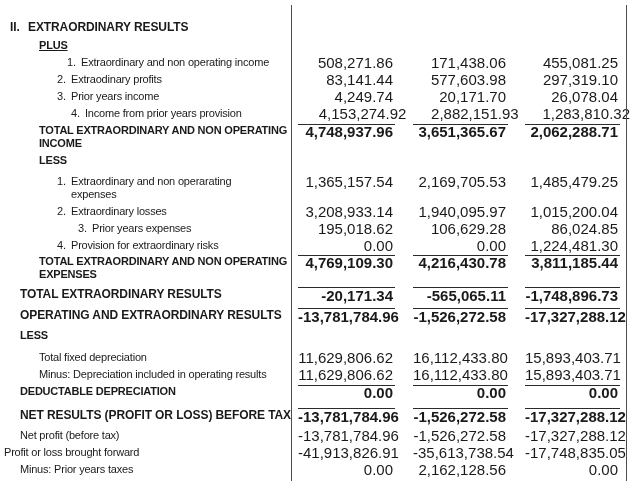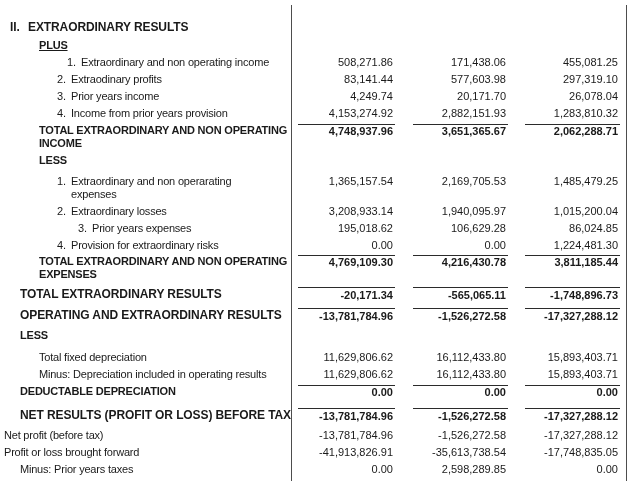--- a/index.html
+++ b/index.html
@@ -18,21 +18,21 @@
   .vline{position:absolute;top:0;bottom:0;width:1px;background:var(--divider);}
   .vline.left{left:291px;}
   .vline.right{left:626px;}
   .row{display:flex;align-items:flex-start;}
   .label{flex:0 0 291px;width:291px;box-sizing:border-box;overflow:hidden;}
   .tline{font-size:11px;line-height:13px;white-space:nowrap;letter-spacing:-0.2px;}
   .row.bold .tline{font-weight:bold;}
   .row.large .tline{font-size:12px;line-height:15px;letter-spacing:-0.1px;}
   .num{display:inline-block;width:14px;}
   .num.wide{width:18px;margin-top:15px;}
-  .val{box-sizing:border-box;font-size:11px;line-height:13px;text-align:right;white-space:nowrap;padding-right:2px;}
+  .val{box-sizing:border-box;font-size:15px;line-height:13px;text-align:right;white-space:nowrap;padding-right:2px;}
   .val.c0{margin-left:7px;width:97px;}
   .val.c1{margin-left:18px;width:95px;}
   .val.c2{margin-left:17px;width:95px;}
   .row.vbold .val{font-weight:bold;}
   .row.overline .val{border-top:1px solid var(--rule);}
   .row.large .val{line-height:15px;}
 </style>
 </head>
 <body>
 
@@ -68,21 +68,21 @@
       </div>
       <div class="row" style="margin-top: 4px;">
         <div class="label" style="padding-left: 57px;">
           <div class="tline"><span class="num">3.</span><span>Prior years income</span></div>
         </div>
         <div class="val c0">4,249.74</div>
         <div class="val c1">20,171.70</div>
         <div class="val c2">26,078.04</div>
       </div>
       <div class="row" style="margin-top: 4px;">
-        <div class="label" style="padding-left: 57px;">
+        <div class="label" style="padding-left: 57px; margin-left: 14px;">
           <div class="tline"><span class="num">4.</span><span>Income from prior years provision</span></div>
         </div>
         <div class="val c0">4,153,274.92</div>
         <div class="val c1">2,882,151.93</div>
         <div class="val c2">1,283,810.32</div>
       </div>
       <div class="row bold vbold overline" style="margin-top: 4px;">
         <div class="label" style="padding-left: 39px;">
           <div class="tline">TOTAL EXTRAORDINARY AND NON OPERATING</div>
           <div class="tline">INCOME</div>
@@ -185,41 +185,41 @@
       </div>
       <div class="row bold large vbold overline" style="margin-top: 9px;">
         <div class="label" style="padding-left: 20px;">
           <div class="tline">NET RESULTS (PROFIT OR LOSS) BEFORE TAX</div>
         </div>
         <div class="val c0">-13,781,784.96</div>
         <div class="val c1">-1,526,272.58</div>
         <div class="val c2">-17,327,288.12</div>
       </div>
       <div class="row" style="margin-top: 5px;">
-        <div class="label" style="padding-left: 4px;">
+        <div class="label" style="padding-left: 20px;">
           <div class="tline">Net profit (before tax)</div>
         </div>
         <div class="val c0">-13,781,784.96</div>
         <div class="val c1">-1,526,272.58</div>
         <div class="val c2">-17,327,288.12</div>
       </div>
       <div class="row" style="margin-top: 4px;">
         <div class="label" style="padding-left: 4px;">
           <div class="tline">Profit or loss brought forward</div>
         </div>
         <div class="val c0">-41,913,826.91</div>
         <div class="val c1">-35,613,738.54</div>
         <div class="val c2">-17,748,835.05</div>
       </div>
       <div class="row" style="margin-top: 4px;">
         <div class="label" style="padding-left: 20px;">
           <div class="tline">Minus: Prior years taxes</div>
         </div>
         <div class="val c0">0.00</div>
-        <div class="val c1">2,598,289.85</div>
+        <div class="val c1">2,162,128.56</div>
         <div class="val c2">0.00</div>
       </div>
       <div class="row bold" style="margin-top: 7px;">
         <div class="label" style="padding-left: 20px;">
           <div class="tline">LESS</div>
         </div>
       </div>
     </div>
 </div>
 

